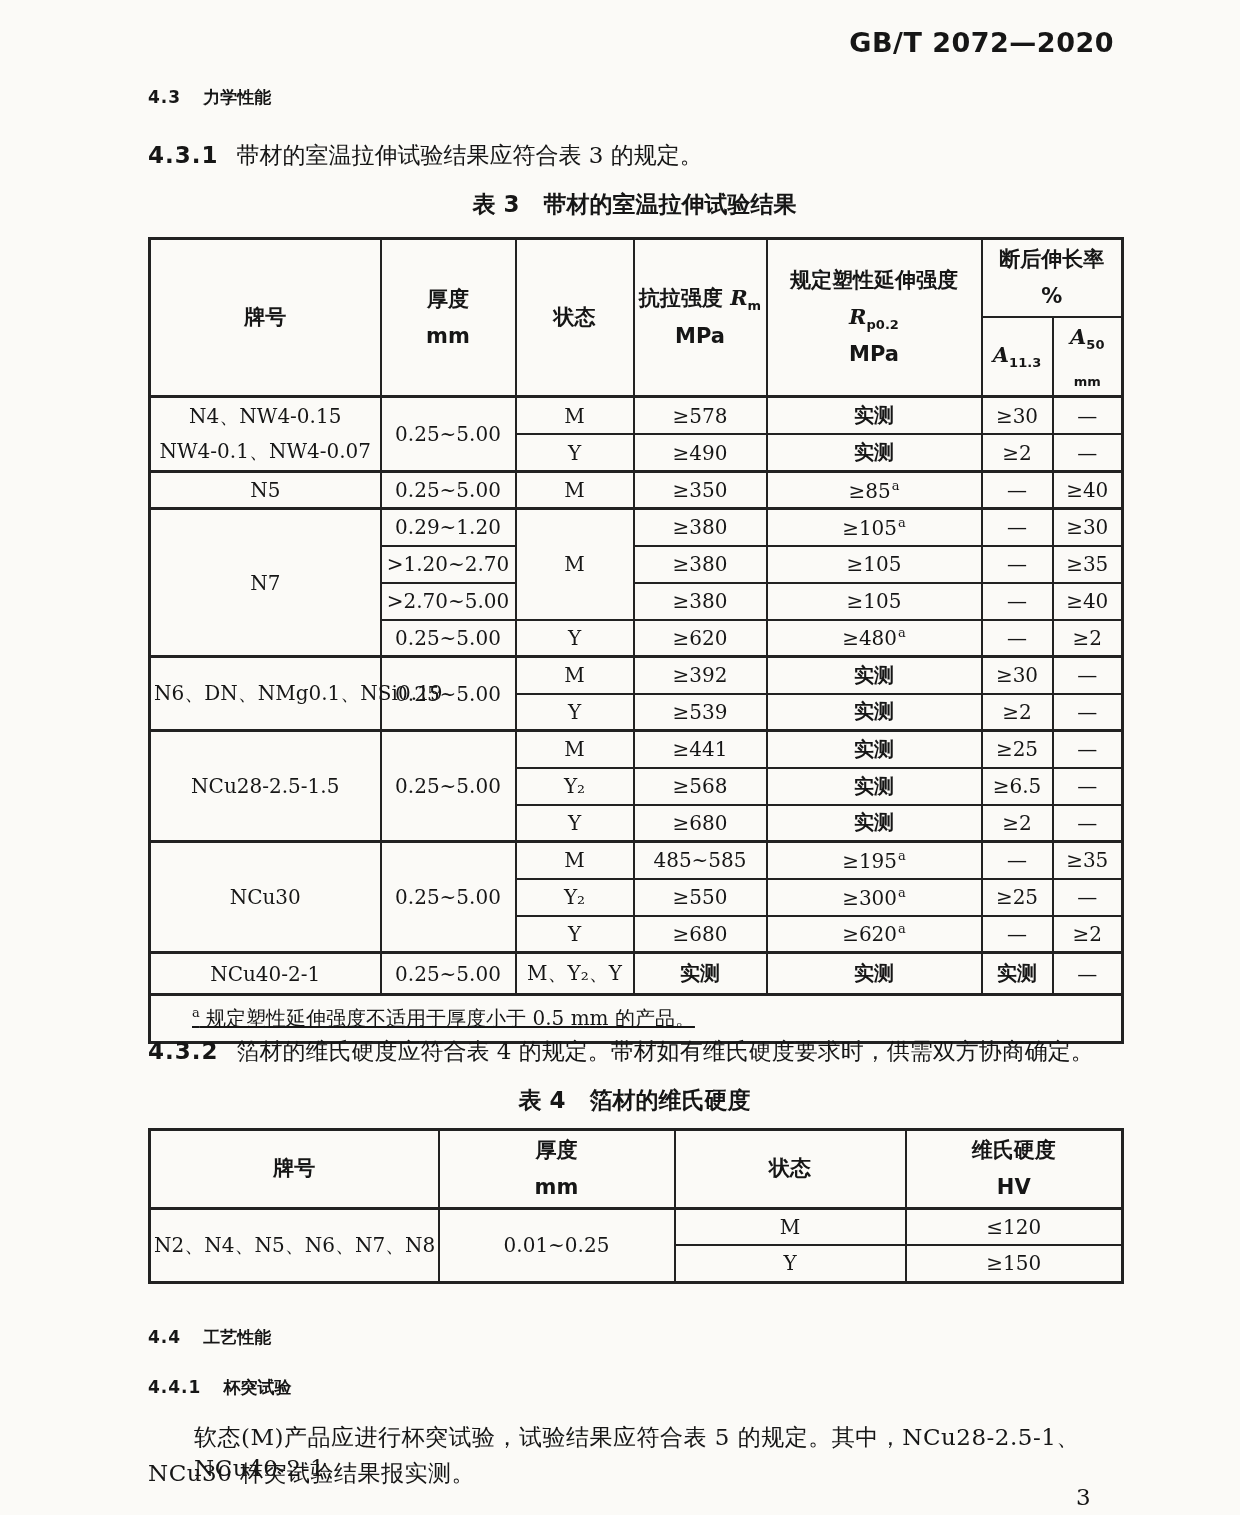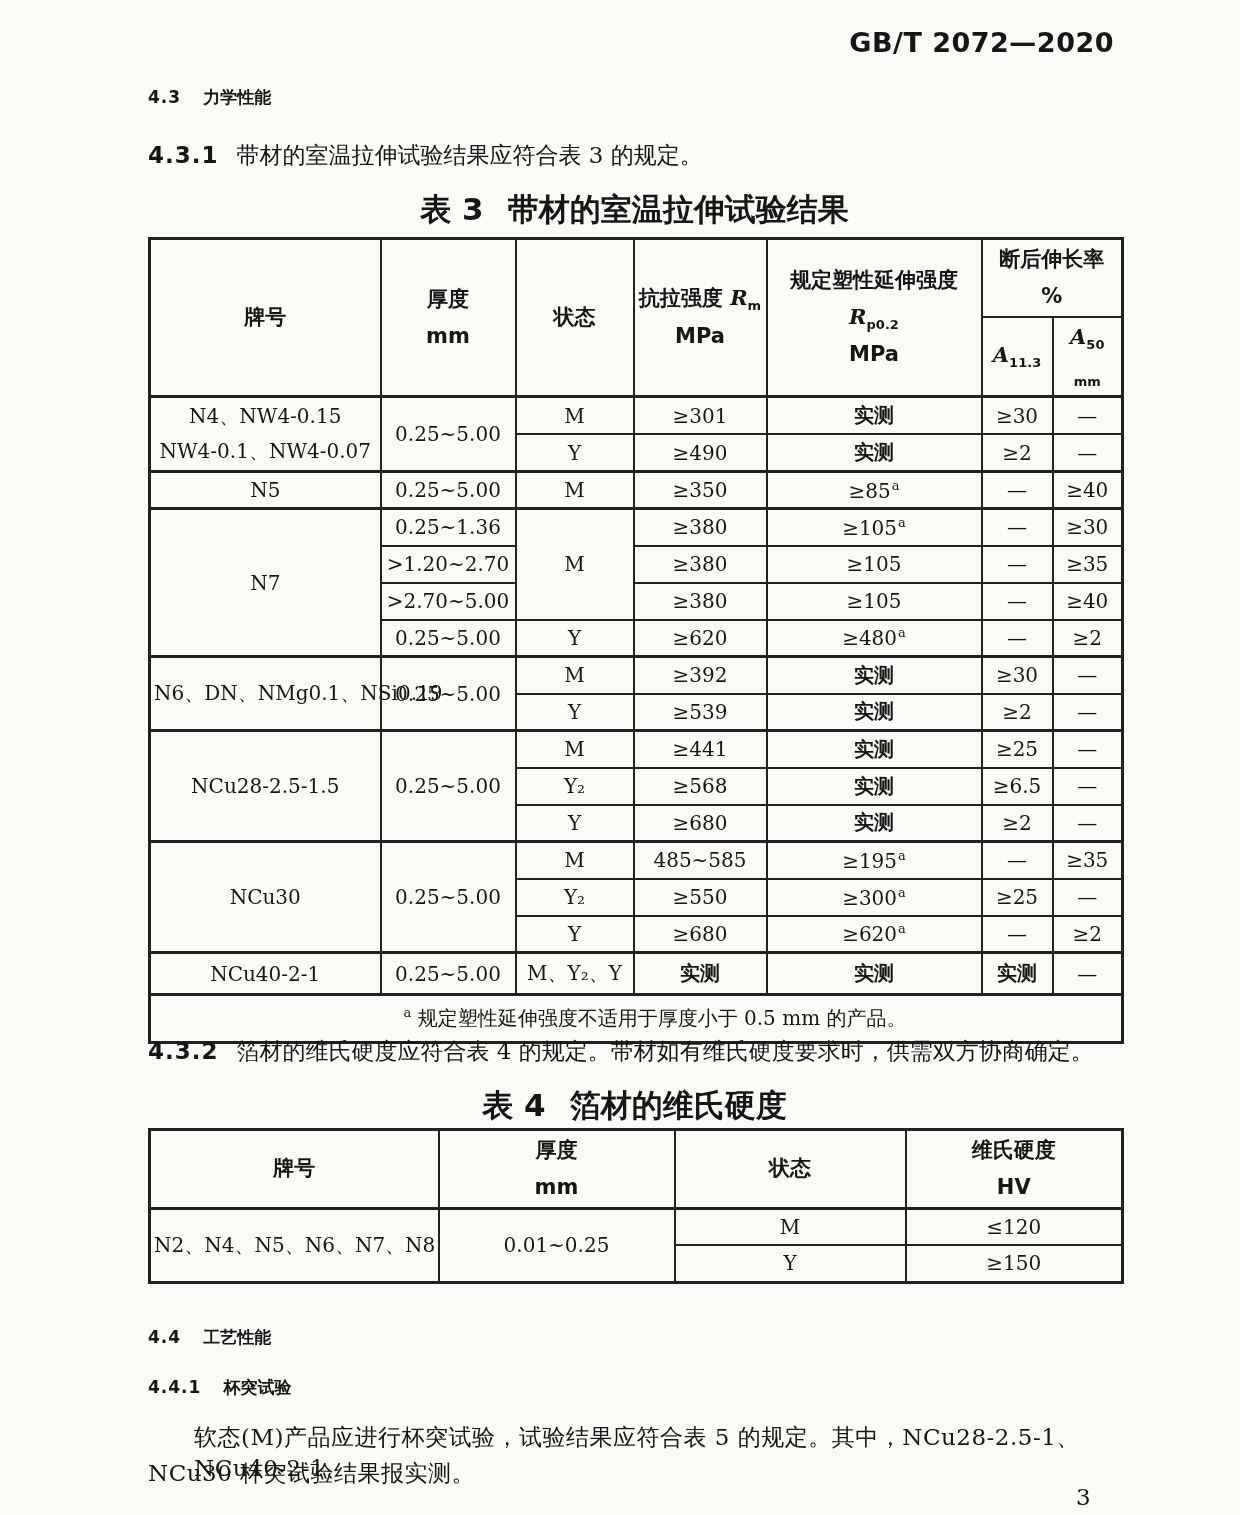--- a/index.html
+++ b/index.html
@@ -31,21 +31,21 @@
   }
   .sec-heading .num{margin-right:22px;letter-spacing:1px;}
   .clause{font-size:23px;}
   .clause .num{
     font-family:"DejaVu Sans","Liberation Sans",sans-serif;
     font-weight:bold;margin-right:18px;letter-spacing:1px;
   }
   .caption{
     text-align:center;
     font-family:"DejaVu Sans","Liberation Sans",sans-serif;
-    font-weight:bold;font-size:31px;
+    font-weight:bold;font-size:23px;
   }
   .caption .cap-label{margin-right:24px;}
   .para-line{font-size:23px;letter-spacing:0.5px;}
   .indent{padding-left:46px;}
   .page-number{
     position:absolute;left:1076px;top:1484px;width:auto;
     font-size:23px;
   }
   
   .doc-table{
@@ -67,22 +67,23 @@
   tr.hr2{height:38px;}
   .t3-body tr{height:37px;}
   .t4-body tr{height:37px;}
   #table4-mount tr.hr1{height:77px;}
   tr.tall{height:42px;}
   tr.grp td{border-top:3px solid var(--line);}
   tbody tr:first-child td{border-top:3px solid var(--line);}
   thead tr:last-child th{border-bottom:3px solid var(--line);}
   tr.fn-row{height:48px;}
   tr.fn-row td{
-    text-align:center;padding-left:40px;font-size:20px;
+    text-align:left;padding-left:40px;font-size:20px;
     border-top:3px solid var(--line);
+    text-decoration:underline;
   }
   .it{font-style:italic;font-family:"DejaVu Serif","Liberation Serif",serif;}
   .sb{font-size:13px;vertical-align:-5px;font-weight:700;}
   .sp{font-size:13px;vertical-align:super;margin-left:1px;}
   .bcn{font-family:"DejaVu Sans","Liberation Sans",sans-serif;font-weight:700;}
   .hl{line-height:1.75;}
 </style>
 </head>
 <body>
 
@@ -148,21 +149,21 @@
           </tr>
         </thead>
         <tbody class="t3-body">
           <tr>
             <td rowspan="2">
               <div class="hl"><span>N4、NW4-0.15</span></div>
               <div class="hl"><span>NW4-0.1、NW4-0.07</span></div>
             </td>
             <td rowspan="2"><span>0.25~5.00</span></td>
             <td><span>M</span></td>
-            <td><span>≥301</span></td>
+            <td><span>≥578</span></td>
             <td><span class="bcn">实测</span></td>
             <td><span>≥30</span></td>
             <td><span>—</span></td>
           </tr>
           <tr>
             <td><span>Y</span></td>
             <td><span>≥490</span></td>
             <td><span class="bcn">实测</span></td>
             <td><span>≥2</span></td>
             <td><span>—</span></td>
@@ -171,21 +172,21 @@
             <td><span>N5</span></td>
             <td><span>0.25~5.00</span></td>
             <td><span>M</span></td>
             <td><span>≥350</span></td>
             <td><span>≥85</span><span class="sp">a</span></td>
             <td><span>—</span></td>
             <td><span>≥40</span></td>
           </tr>
           <tr class="grp">
             <td rowspan="4"><span>N7</span></td>
-            <td><span>0.25~1.36</span></td>
+            <td><span>0.29~1.20</span></td>
             <td rowspan="3"><span>M</span></td>
             <td><span>≥380</span></td>
             <td><span>≥105</span><span class="sp">a</span></td>
             <td><span>—</span></td>
             <td><span>≥30</span></td>
           </tr>
           <tr>
             <td><span>&gt;1.20~2.70</span></td>
             <td><span>≥380</span></td>
             <td><span>≥105</span></td>

